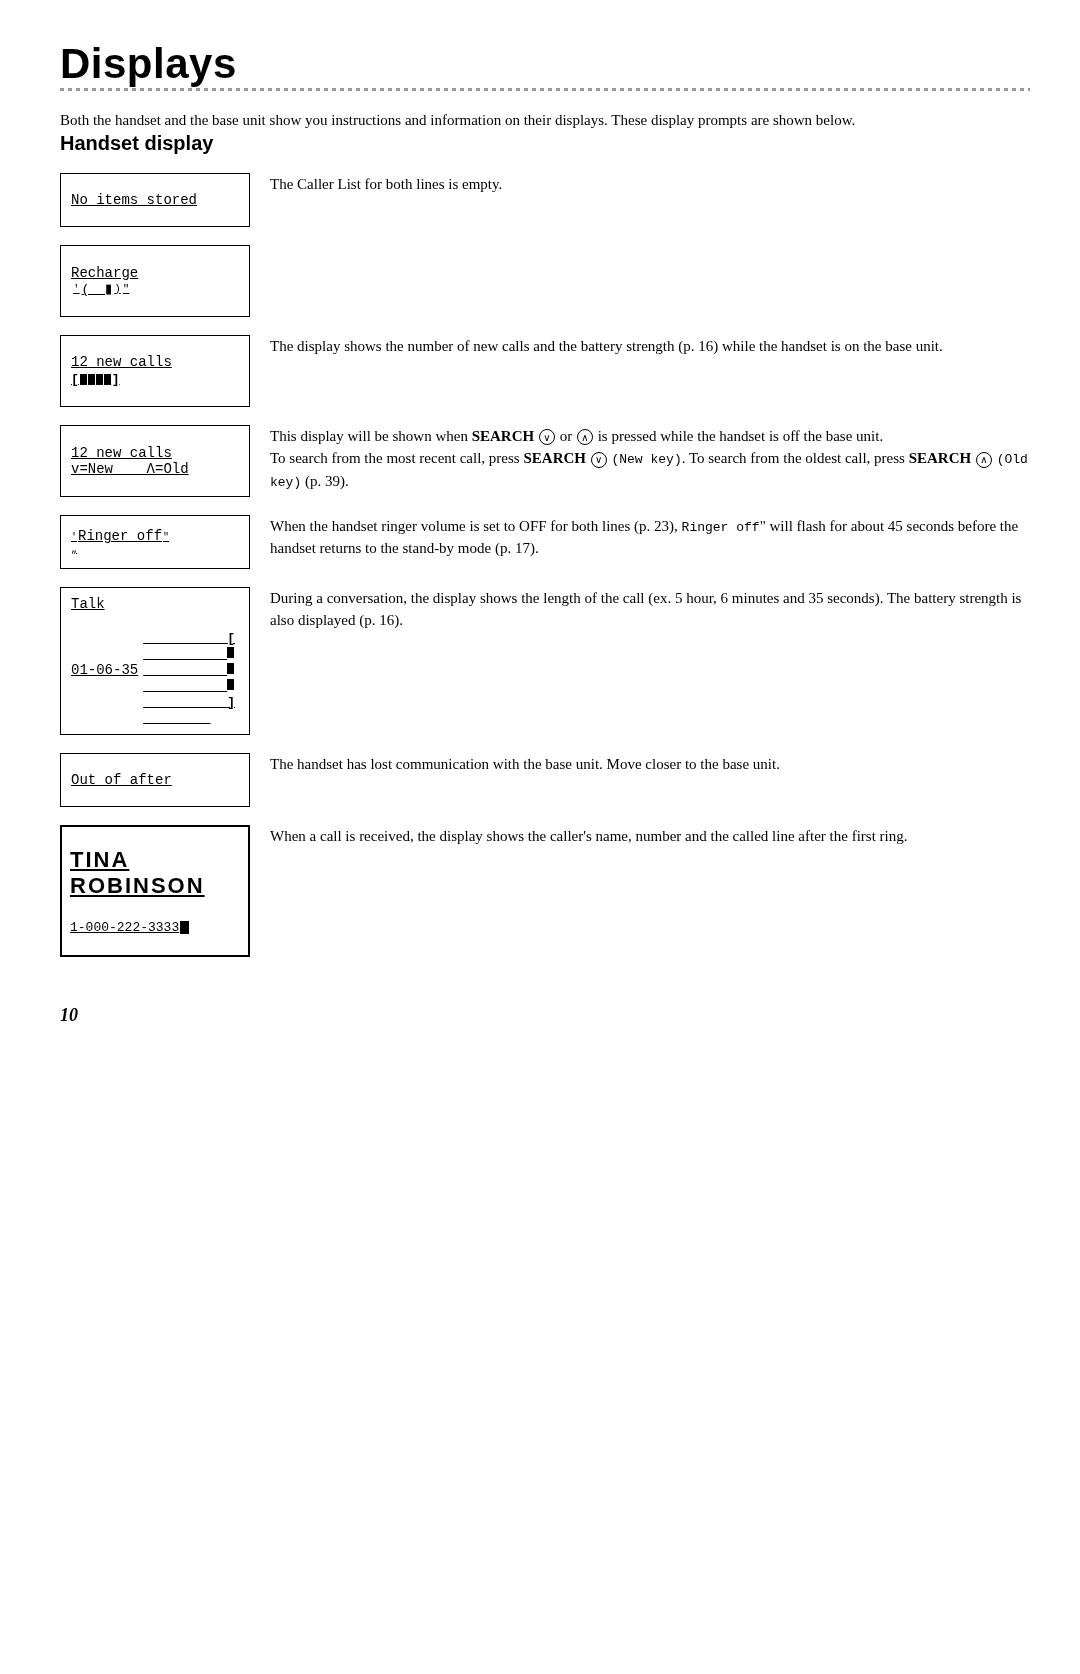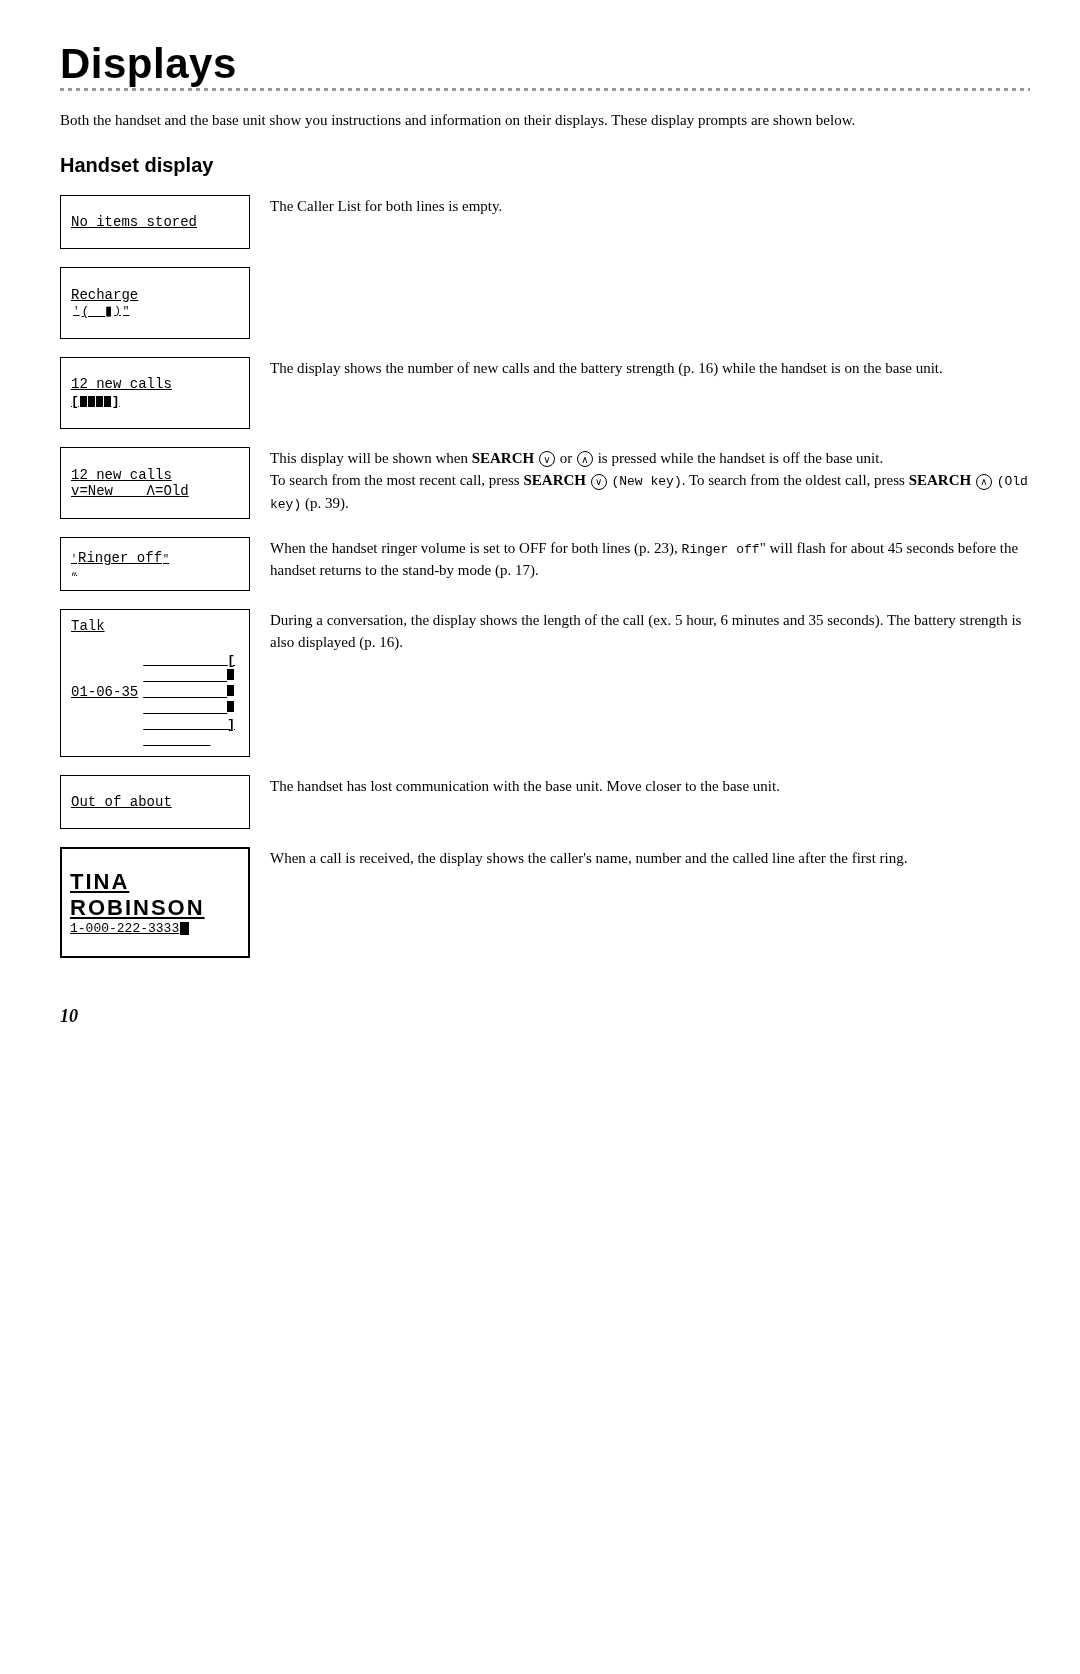--- a/index.html
+++ b/index.html
@@ -23,21 +23,20 @@
       border: none;
       border-top: 3px solid #000;
       margin-bottom: 18px;
       background: repeating-linear-gradient(90deg, #999 0px, #999 4px, #fff 4px, #fff 8px);
       height: 3px;
       border: none;
     }
     .intro-text {
       font-size: 15px;
       line-height: 1.5;
-      margin-bottom: 22px;
     }
     h2 {
       font-size: 20px;
       font-weight: bold;
       font-family: Arial, sans-serif;
       margin-bottom: 18px;
     }
     .display-section {
       display: flex;
       flex-direction: column;
@@ -63,20 +62,21 @@
       justify-content: center;
       flex-shrink: 0;
       text-decoration: underline;
     }
     .display-box.tall {
       min-height: 72px;
     }
     .display-box.caller {
       min-height: 80px;
       padding: 20px 8px;
+      gap: 21px;
     }
     .display-box-line {
       display: block;
       white-space: pre;
     }
     .caller-name {
       font-size: 22px;
       font-weight: bold;
       letter-spacing: 2px;
       display: block;
@@ -230,21 +230,21 @@
           <span class="battery-seg"></span>
           <span class="battery-bracket">]</span>
         </span>
       </span>
     </div>
     <p class="desc-text">During a conversation, the display shows the length of the call (ex. 5 hour, 6 minutes and 35 seconds). The battery strength is also displayed (p. 16).</p>
   </div>
 
   <div class="display-row">
     <div class="display-box">
-      <span class="display-box-line">Out of about</span>
+      <span class="display-box-line">Out of after</span>
     </div>
     <p class="desc-text">The handset has lost communication with the base unit. Move closer to the base unit.</p>
   </div>
 
   <div class="display-row">
     <div class="display-box caller" style="border: 2.5px solid #000;">
       <span class="caller-name">TINA ROBINSON</span>
       <span class="caller-number">1-000-222-3333<span class="block-cursor"></span></span>
     </div>
     <p class="desc-text">When a call is received, the display shows the caller's name, number and the called line after the first ring.</p>

